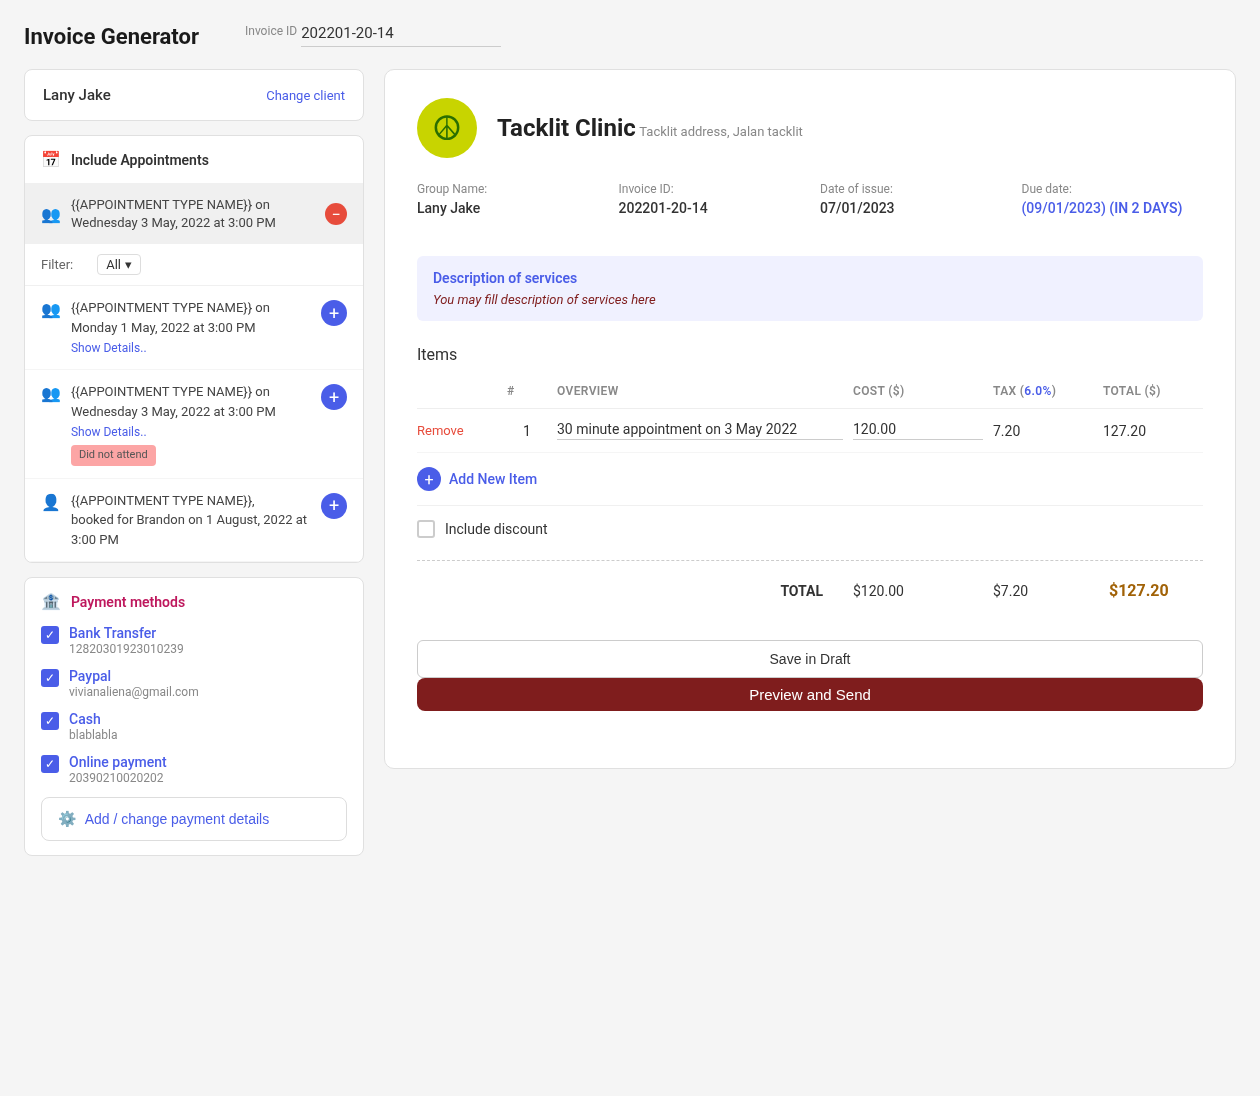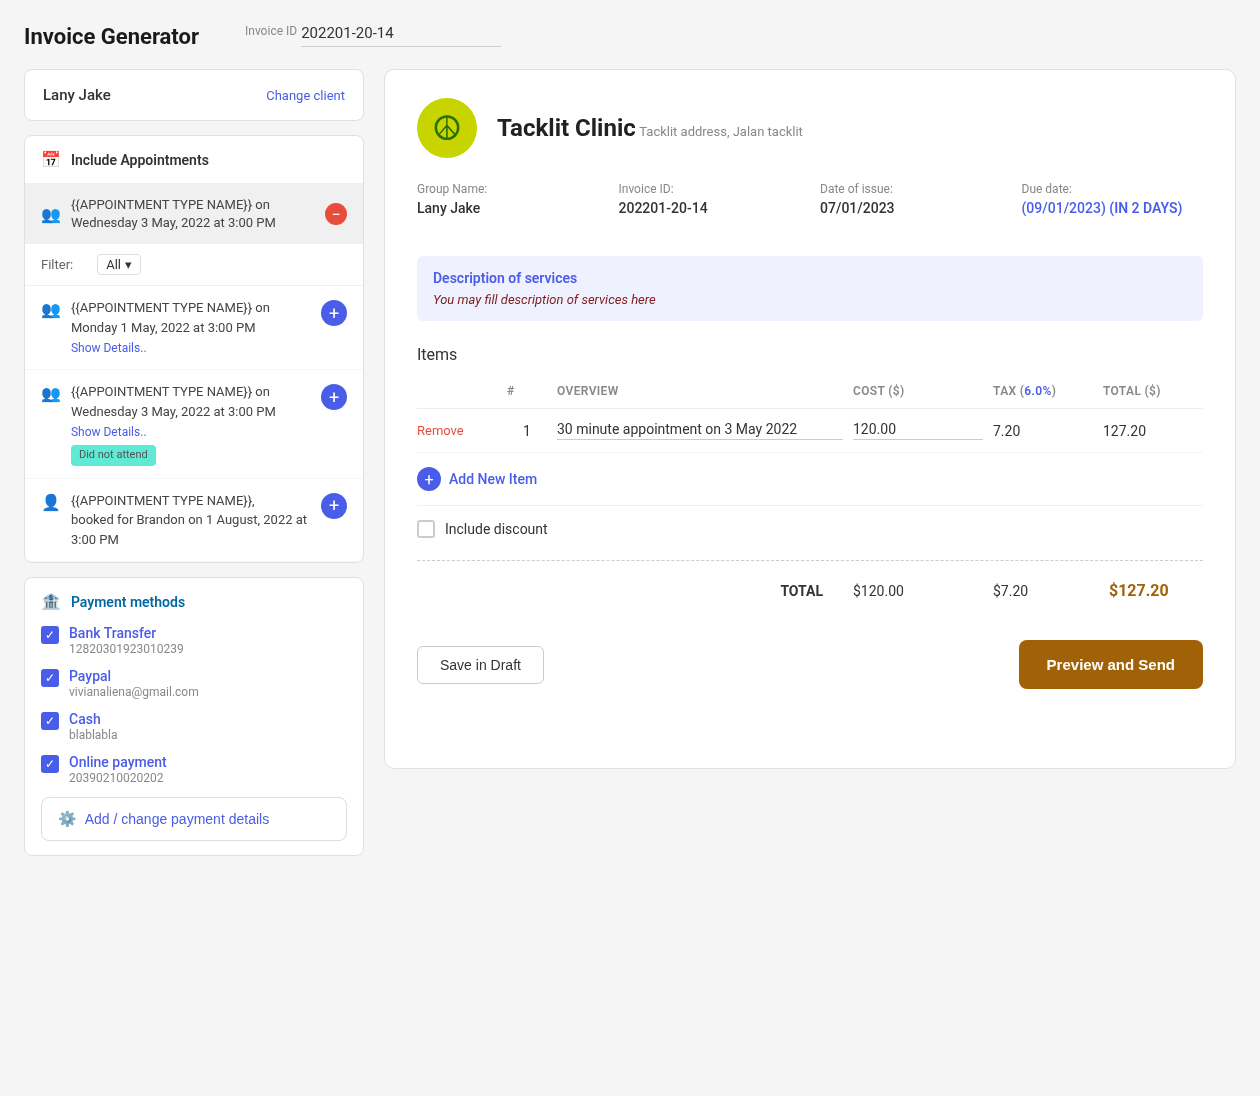--- a/index.html
+++ b/index.html
@@ -191,21 +191,21 @@
       align-items: center;
       justify-content: center;
       color: white;
       font-size: 18px;
       cursor: pointer;
       flex-shrink: 0;
       margin-top: 2px;
     }
     .did-not-attend-badge {
       display: inline-block;
-      background: #5eead4;
+      background: #fca5a5;
       color: #555;
       font-size: 11px;
       border-radius: 4px;
       padding: 2px 8px;
       margin-top: 4px;
     }
     
     .payment-methods-card {
       background: #fff;
       border: 1px solid #e0e0e0;
@@ -218,21 +218,21 @@
       gap: 10px;
       margin-bottom: 14px;
     }
     .bank-icon {
       font-size: 16px;
       color: #888;
     }
     .payment-methods-title {
       font-size: 14px;
       font-weight: 600;
-      color: #0369a1;
+      color: #be185d;
     }
     .payment-item {
       display: flex;
       align-items: flex-start;
       gap: 10px;
       margin-bottom: 12px;
     }
     .checkbox-blue {
       width: 18px;
       height: 18px;
@@ -483,41 +483,41 @@
       color: #333;
     }
     .total-grand {
       font-size: 16px;
       font-weight: 700;
       color: #a16207;
       margin-left: 6px;
     }
     .invoice-actions {
       display: flex;
-      align-items: center;
       justify-content: space-between;
       margin-top: 28px;
+      flex-direction: column;
     }
     .save-draft-btn {
       padding: 10px 22px;
       background: #fff;
       border: 1.5px solid #ccc;
       border-radius: 6px;
       font-size: 14px;
       color: #333;
       cursor: pointer;
     }
     .preview-send-btn {
-      padding: 16px 28px;
-      background: #a16207;
+      padding: 8px 28px;
+      background: #7f1d1d;
       color: white;
       border: none;
       border-radius: 8px;
       font-size: 15px;
-      font-weight: 700;
+      font-weight: 400;
       cursor: pointer;
     }
     .tax-link {
       color: #4a5de8;
       cursor: pointer;
     }
   </style>
 </head>
 <body>
 

